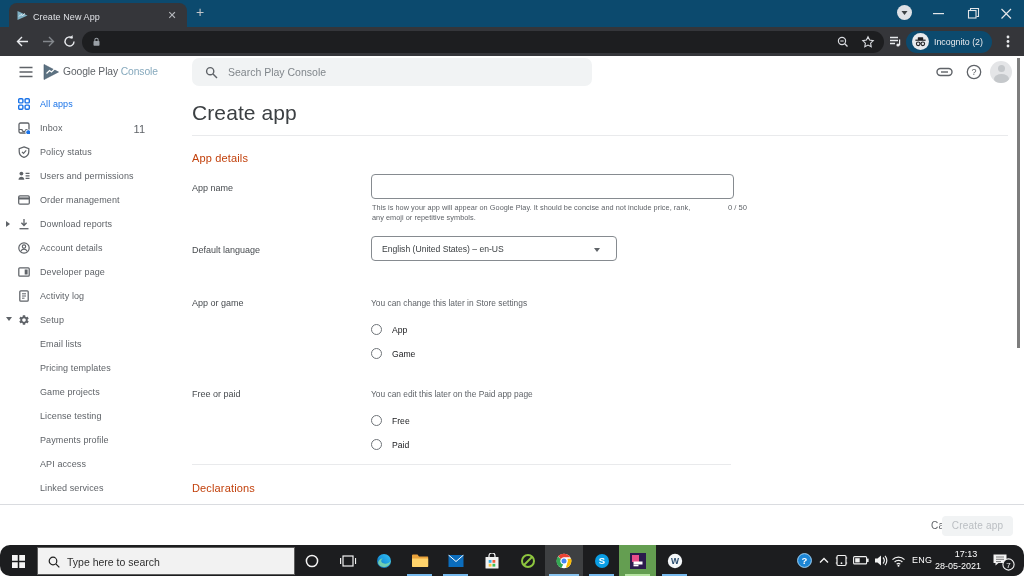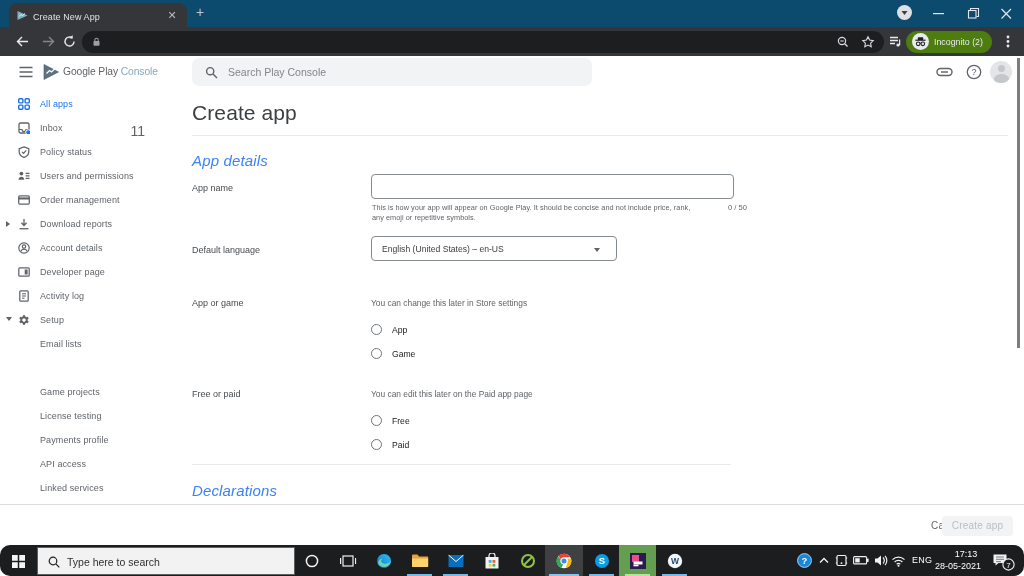--- a/index.html
+++ b/index.html
@@ -16,48 +16,48 @@
 #newtab { position:absolute; top:4px; left:192px; width:16px; height:16px; color:#c3c6ca; font-size:14px; line-height:16px; text-align:center; font-weight:400; }
 #tabsearch { position:absolute; top:5px; left:897px; width:15px; height:15px; border-radius:50%; background:#dee1e6; }
 #tabsearch svg { position:absolute; top:0; left:0; }
 .winbtn { position:absolute; top:0; width:34px; height:27px; color:#e4e6e9; text-align:center; }
 
 
 #toolbar { position:absolute; top:27px; left:0; width:1024px; height:29px; background:#35363a; }
 #omnibox { position:absolute; top:3.5px; left:82px; width:802px; height:22px; border-radius:11px; background:#1d1e20; }
 #urltext { position:absolute; top:5.5px; left:24px; font-size:10.5px; color:#9aa0a6; white-space:nowrap; }
 #urltext b { color:#ffffff; font-weight:700; }
-#incog { position:absolute; top:3.5px; left:906px; width:86px; height:22px; border-radius:11px; background:#4d7c0f; }
+#incog { position:absolute; top:3.5px; left:906px; width:86px; height:22px; border-radius:11px; background:#0c4a6e; }
 #incog .circ { position:absolute; top:2.5px; left:6px; width:17px; height:17px; border-radius:50%; background:#e8eaed; }
 #incog .txt { position:absolute; top:6px; left:28px; font-size:8.8px; color:#e8eaed; }
 
 
 #header { position:absolute; top:56px; left:0; width:1024px; height:32px; background:#fff; }
 #logotext { position:absolute; top:9.5px; left:63px; font-size:10.3px; font-weight:500; color:#5f6368; letter-spacing:-0.1px; white-space:nowrap; }
 #logotext span { color:#86a9bd; font-weight:500; }
 #psearch { position:absolute; top:2px; left:192px; width:400px; height:28px; background:#f1f3f4; border-radius:7px; }
 #psearch .ph { position:absolute; top:7.5px; left:36px; font-size:10.5px; color:#80868b; }
 #avatar { position:absolute; top:5px; left:990px; width:22px; height:22px; border-radius:50%; background:#e4e5e7; overflow:hidden; }
 #avatar .head { position:absolute; top:4px; left:7.5px; width:7px; height:7px; border-radius:50%; background:#c5c8cb; }
 #avatar .bod { position:absolute; top:13px; left:3.5px; width:15px; height:10px; border-radius:50%; background:#c5c8cb; }
 
 
 #sidebar { position:absolute; top:88px; left:0; width:176px; height:416px; background:#fff; }
 .nav { position:absolute; left:0; width:176px; height:24px; }
 .nav .ic { position:absolute; left:18px; top:6px; width:12px; height:12px; }
 .nav .tx { position:absolute; left:40px; top:7px; font-size:9px; color:#5f6368; letter-spacing:.1px; white-space:nowrap; }
 .nav .tx.blue { color:#1a73e8; }
-.nav .badge { position:absolute; right:31px; top:7px; font-size:14px; color:#5f6368; }
+.nav .badge { position:absolute; right:31px; top:7px; font-size:11px; color:#5f6368; }
 .nav .arr { position:absolute; left:6px; top:9px; width:0; height:0; }
 
 
 #content { position:absolute; top:88px; left:176px; width:848px; height:416px; background:#fff; }
 .h1 { position:absolute; left:16px; top:13px; font-size:21px; color:#3c4043; letter-spacing:.1px; }
 .hr { position:absolute; height:1px; background:#e9eaec; }
-.h2 { position:absolute; left:16px; font-size:15px; font-weight:500; color:#3b82f6; letter-spacing:.15px;font-style:italic; }
+.h2 { position:absolute; left:16px; font-size:11px; font-weight:500; color:#c2410c; letter-spacing:.15px; }
 .lbl { position:absolute; left:16px; font-size:9px; color:#474b4f; }
 .gtx { position:absolute; left:195px; font-size:8.4px; color:#5f6368; }
 #appname { position:absolute; left:195px; top:86px; width:363px; height:25px; border:1px solid #868b90; border-radius:4px; background:#fff; }
 #hint { position:absolute; left:196px; top:115px; width:400px; white-space:nowrap; font-size:7.3px; color:#5f6368; line-height:10px; letter-spacing:.05px; }
 #cnt { position:absolute; left:508px; top:115px; width:63px; text-align:right; font-size:7.6px; color:#5f6368; }
 #ddl { position:absolute; left:195px; top:148px; width:246px; height:25px; border:1px solid #868b90; border-radius:4px; background:#fff; }
 #ddl .t { position:absolute; left:10px; top:7px; font-size:8.6px; color:#3c4043; }
 #ddl .ar { position:absolute; right:16px; top:10.5px; width:0; height:0; border-left:3.5px solid transparent; border-right:3.5px solid transparent; border-top:4px solid #5f6368; }
 .radio { position:absolute; width:11px; height:11px; border:1.4px solid #6f7479; border-radius:50%; background:#fff; }
 .rlbl { position:absolute; font-size:8.6px; color:#202124; }
@@ -262,20 +262,23 @@
     </div>
     <div class="nav" style="top:220px">
       <div class="arr" style="border-left:3.5px solid transparent;border-right:3.5px solid transparent;border-top:4.5px solid #5f6368;"></div>
       <svg class="ic" viewBox="0 0 24 24">
           <path fill="#5f6368" d="M19.14 12.94c.04-.3.06-.61.06-.94 0-.32-.02-.64-.07-.94l2.03-1.58c.18-.14.23-.41.12-.61l-1.92-3.32c-.12-.22-.37-.29-.59-.22l-2.39.96c-.5-.38-1.03-.7-1.62-.94l-.36-2.54c-.04-.24-.24-.41-.48-.41h-3.84c-.24 0-.43.17-.47.41l-.36 2.54c-.59.24-1.13.57-1.62.94l-2.39-.96c-.22-.08-.47 0-.59.22L2.74 8.87c-.12.21-.08.47.12.61l2.03 1.58c-.05.3-.09.63-.09.94s.02.64.07.94l-2.03 1.58c-.18.14-.23.41-.12.61l1.92 3.32c.12.22.37.29.59.22l2.39-.96c.5.38 1.03.7 1.62.94l.36 2.54c.05.24.24.41.48.41h3.84c.24 0 .44-.17.47-.41l.36-2.54c.59-.24 1.13-.56 1.62-.94l2.39.96c.22.08.47 0 .59-.22l1.92-3.32c.12-.22.07-.47-.12-.61l-2.01-1.58zM12 15.6c-1.98 0-3.6-1.62-3.6-3.6s1.62-3.6 3.6-3.6 3.6 1.62 3.6 3.6-1.62 3.6-3.6 3.6z"></path>
         </svg>
       <div class="tx">Setup</div>
     </div>
     <div class="nav" style="top:244px">
         <div class="tx">Email lists</div>
+      </div>
+    <div class="nav" style="top:268px">
+        <div class="tx">Pricing templates</div>
       </div>
     <div class="nav" style="top:292px">
         <div class="tx">Game projects</div>
       </div>
     <div class="nav" style="top:316px">
         <div class="tx">License testing</div>
       </div>
     <div class="nav" style="top:340px">
         <div class="tx">Payments profile</div>
       </div>

